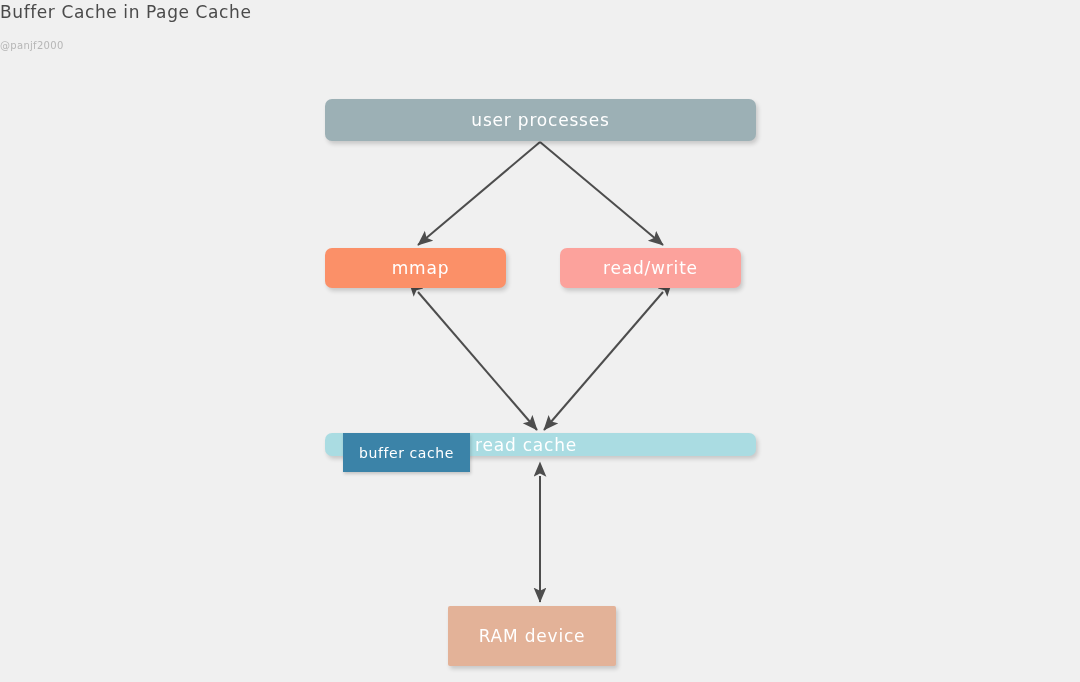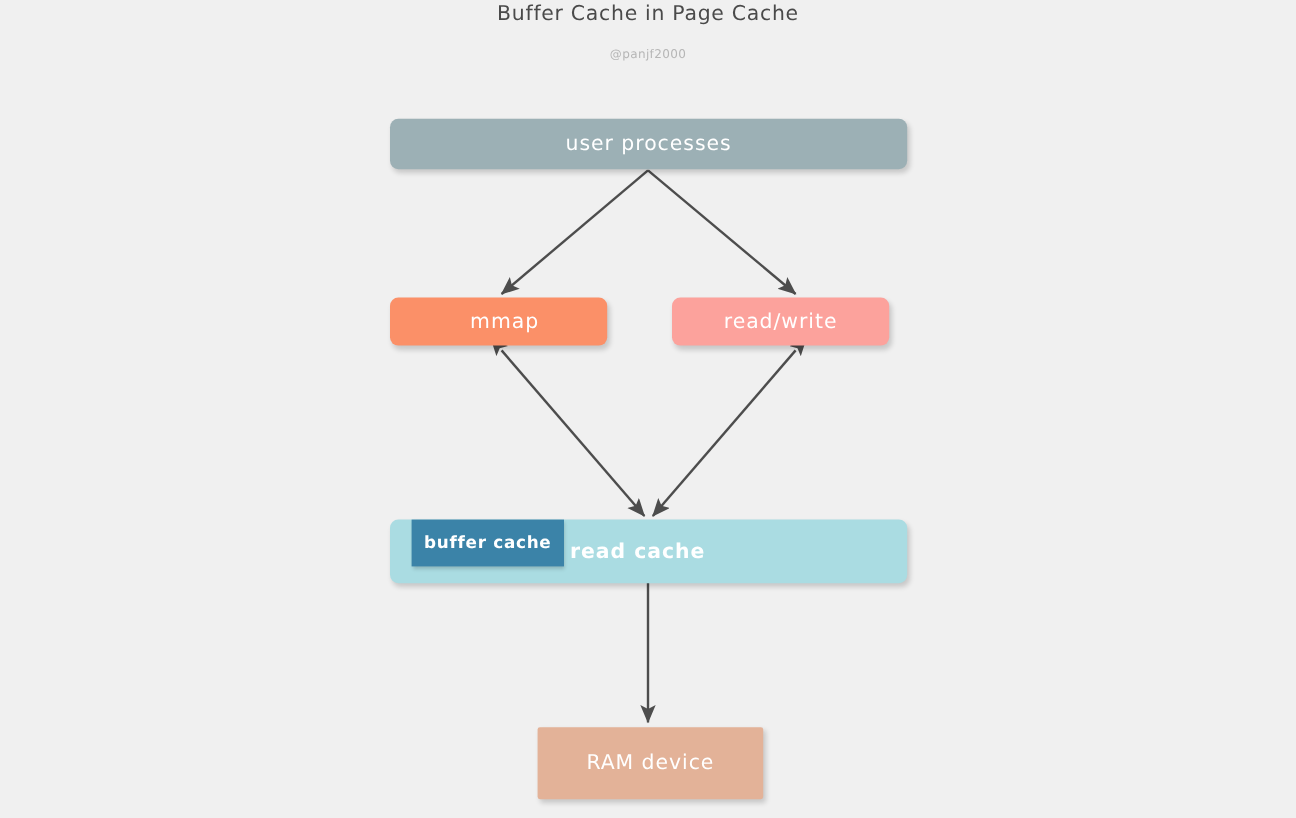--- a/index.html
+++ b/index.html
@@ -19,21 +19,21 @@
     width: 1080px;
     height: 682px;
   }
 
   
   .title-block {
     position: absolute;
     top: 0;
     left: 0;
     width: 1080px;
-    text-align: center;
+    text-align: left;
   }
   .diagram-title {
     font-size: 17px;
     color: #4a4a4a;
     letter-spacing: 0.6px;
     margin-top: 2px;
     font-weight: 400;
   }
   .diagram-subtitle {
     font-size: 10px;
@@ -92,26 +92,25 @@
     height: 40px;
     background: #fca29c;
     border-radius: 7px;
     font-size: 17px;
   }
 
   .node-page-cache {
     left: 325px;
     top: 433px;
     width: 431px;
-    height: 53px;
+    height: 23px;
     background: #aadce2;
     border-radius: 7px;
     justify-content: flex-start;
     font-size: 17px;
-    font-weight: bold;
   }
   .page-cache-label {
     position: absolute;
     left: 150px;
     top: 50%;
     transform: translateY(-50%);
     color: #ffffff;
     font-size: 17px;
     letter-spacing: 0.8px;
     white-space: nowrap;
@@ -129,21 +128,21 @@
     color: #ffffff;
     font-size: 14px;
     letter-spacing: 0.6px;
     box-shadow: 1px 2px 3px rgba(0,0,0,0.18);
     white-space: nowrap;
   }
 
   .node-ram-device {
     left: 448px;
     top: 606px;
-    width: 188px;
+    width: 168px;
     height: 60px;
     background: #e3b298;
     border-radius: 2px;
     font-size: 17px;
   }
 </style>
 </head>
 <body>
 
 <div id="diagram-root">

